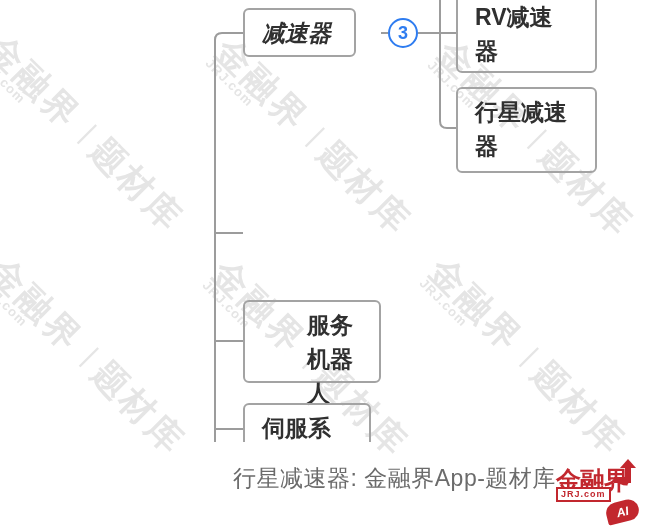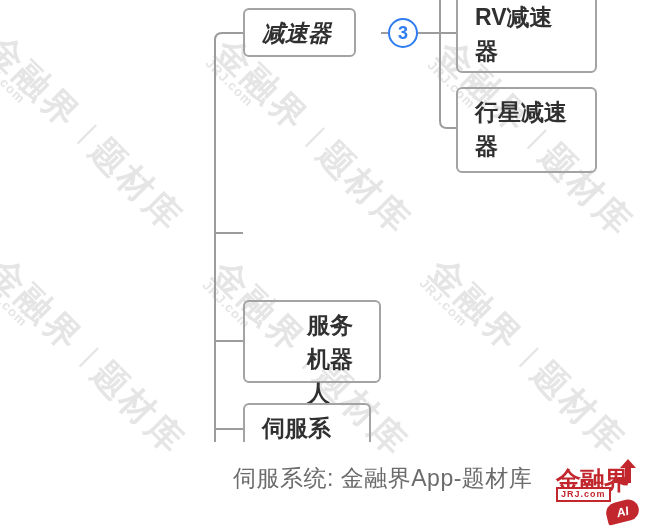--- a/index.html
+++ b/index.html
@@ -170,21 +170,21 @@
     <div class="node n-service">
       <span class="node-label">服务机器人</span>
     </div>
 
     <div class="node n-servo">
       <span class="node-label">伺服系统</span>
     </div>
   </div>
 
   <div class="footer">
-    <span class="caption">伺服系统: 金融界App-题材库</span>
+    <span class="caption">行星减速器: 金融界App-题材库</span>
     <div class="logo">
       <span class="logo-brand">金融界</span>
       <span class="logo-arrow">
         <span class="arrow-head"></span>
         <span class="arrow-stem"></span>
         <span class="arrow-foot"></span>
       </span>
       <span class="logo-jrj">JRJ.com</span>
       <span class="logo-ai">AI</span>
     </div>

